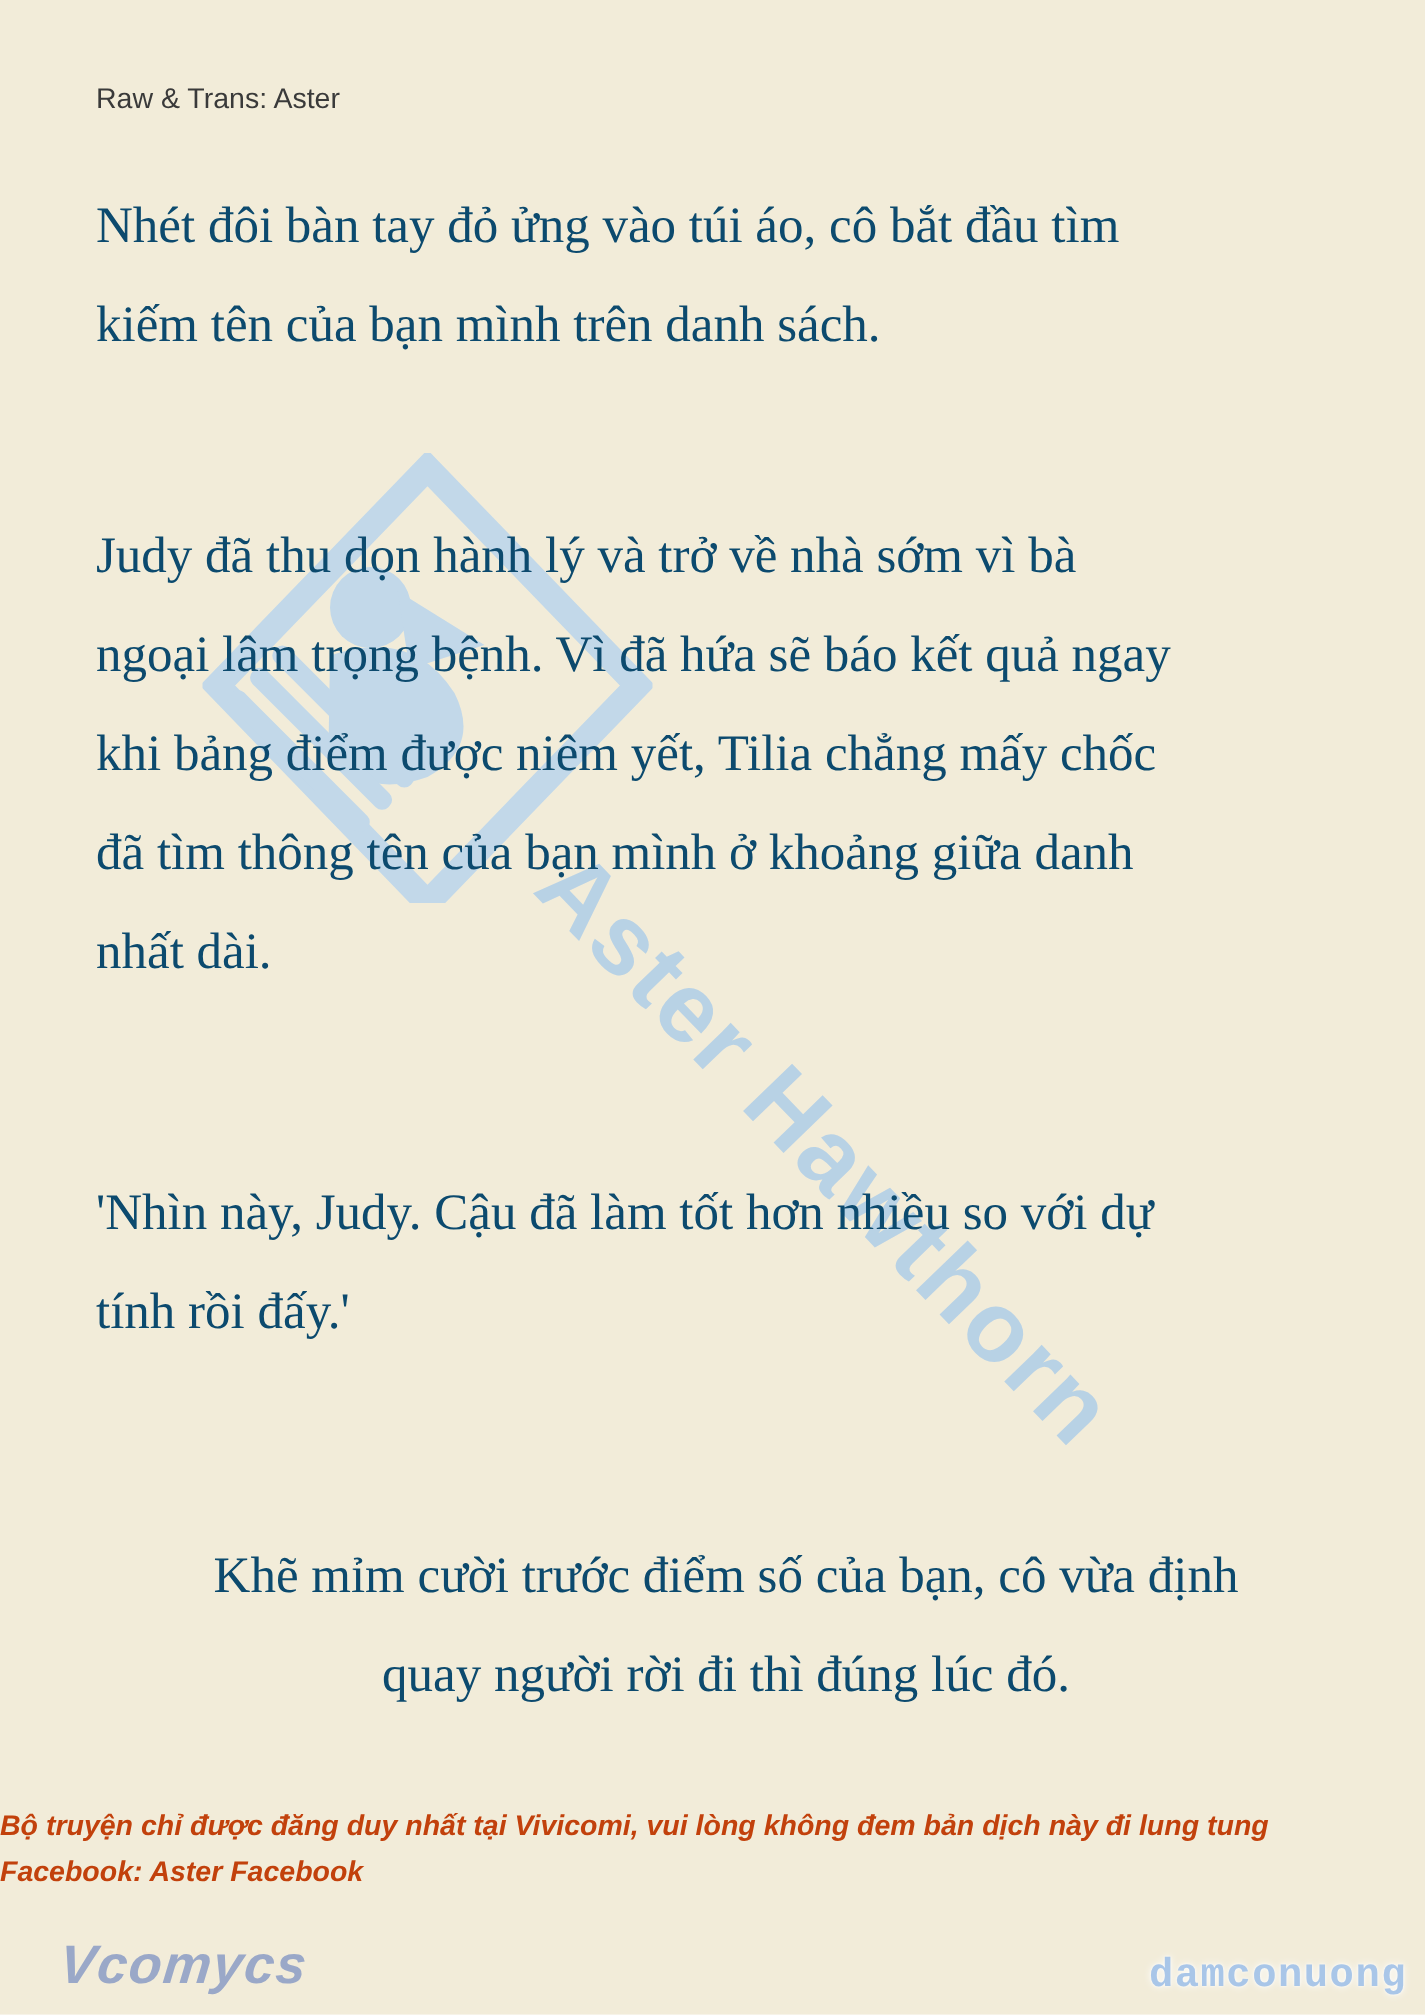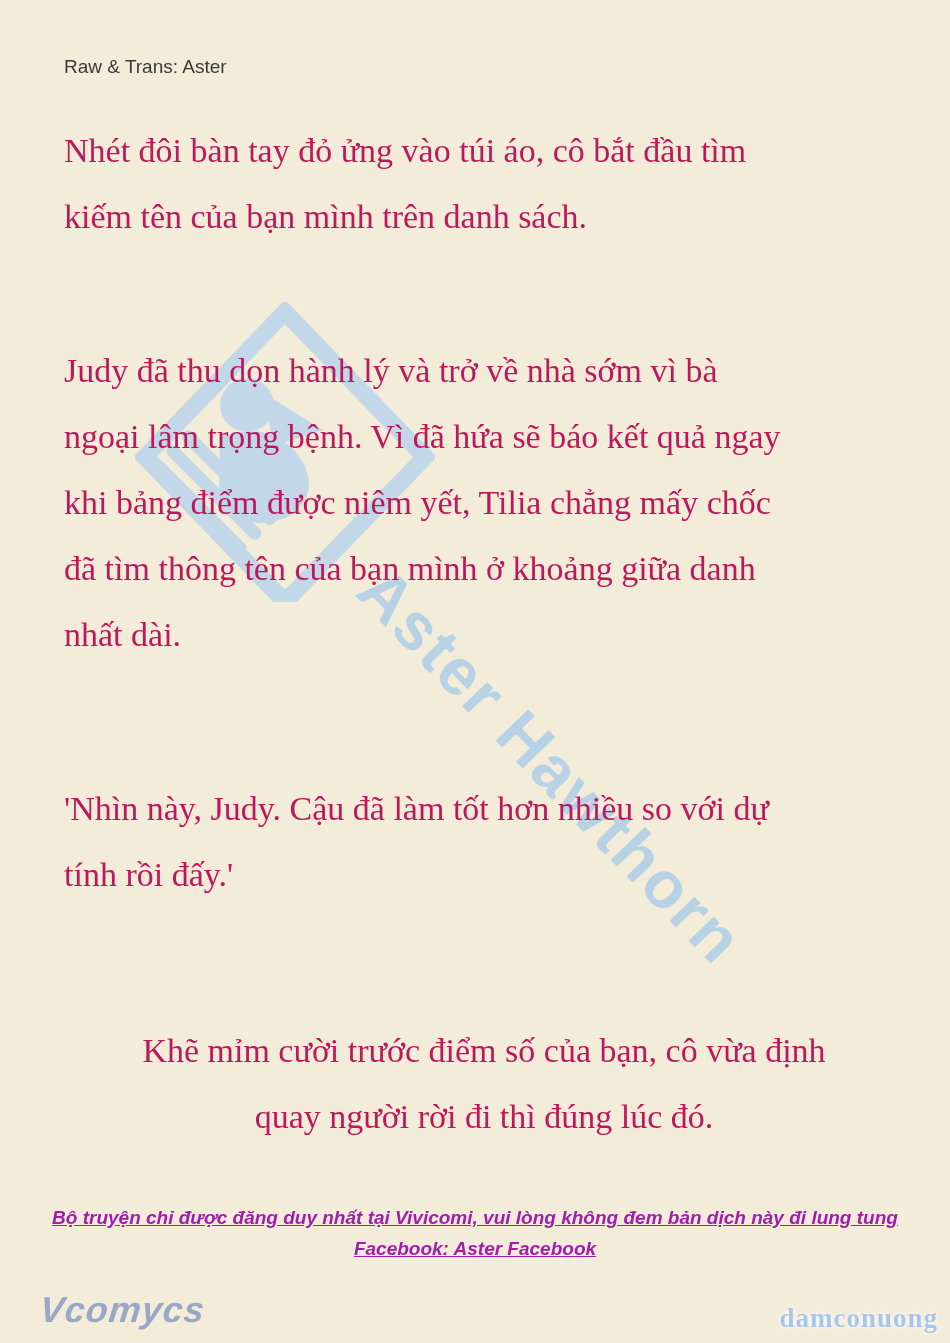--- a/index.html
+++ b/index.html
@@ -17,21 +17,21 @@
     top: 56px;
     font-family: "Liberation Sans", sans-serif;
     font-size: 19px;
     color: #3a3a3a;
   }
   .content {
     position: absolute;
     left: 64px;
     top: 118px;
     width: 840px;
-    color: #be185d;
+    color: #0c4a6e;
     font-size: 34px;
   }
   .line {
     line-height: 66px;
     white-space: nowrap;
   }
   .para-2 { margin-top: 88px; }
   .para-3 { margin-top: 108px; }
   .para-4 { margin-top: 110px; text-align: center; }
 
@@ -53,46 +53,45 @@
     opacity: 0.78;
     transform: rotate(46deg);
     transform-origin: 0 0;
     white-space: nowrap;
   }
   .footer {
     position: absolute;
     left: 0;
     right: 0;
     top: 1202px;
-    text-align: center;
+    text-align: left;
     font-family: "Liberation Sans", sans-serif;
     font-style: italic;
     font-weight: bold;
     font-size: 19px;
     line-height: 31px;
-    color: #a21caf;
-    text-decoration: underline;
+    color: #c2410c;
   }
   .vcomycs {
     position: absolute;
     left: 40px;
     top: 1289px;
     font-family: "Liberation Sans", sans-serif;
     font-style: italic;
     font-weight: 800;
     font-size: 36px;
     letter-spacing: 1px;
     color: #9aa8c8;
     transform: skewX(-6deg);
   }
   .damconuong {
     position: absolute;
     right: 12px;
     top: 1303px;
-    font-family: Liberation Serif, serif;
+    font-family: Liberation Mono, monospace;
     font-weight: bold;
     font-size: 27px;
     letter-spacing: 1px;
     color: #a9c6e8;
     text-shadow: 0 0 6px rgba(255,255,255,0.95), 0 0 2px rgba(255,255,255,0.9);
   }
 </style>
 </head>
 <body>
 

